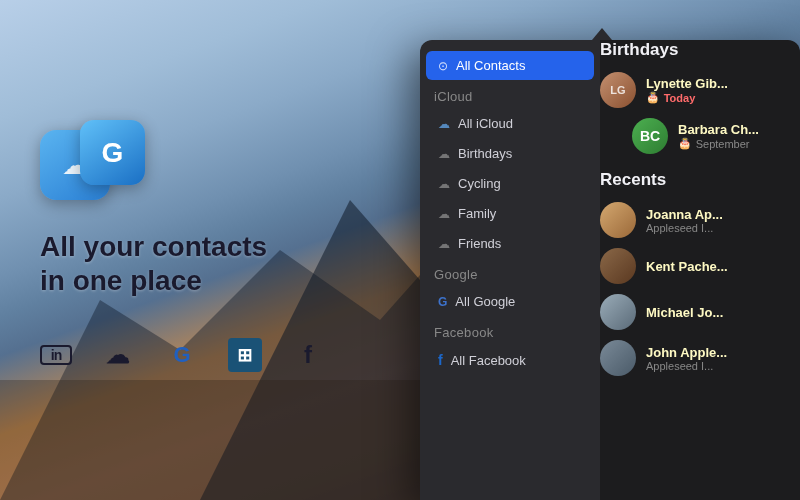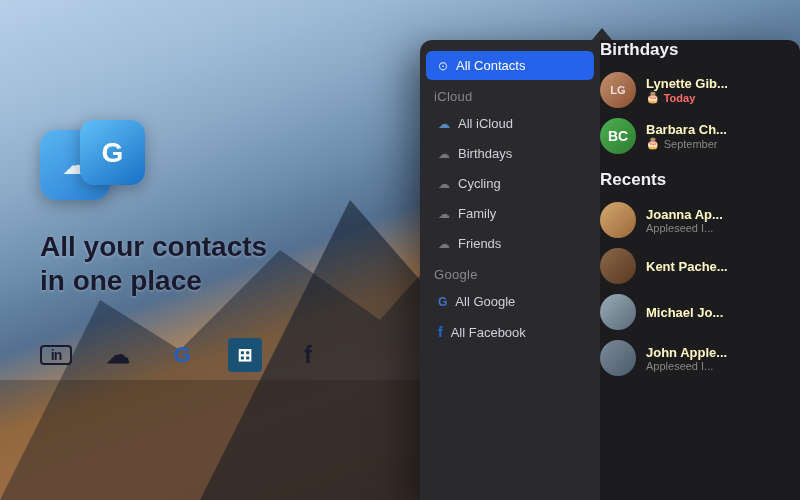--- a/index.html
+++ b/index.html
@@ -247,21 +247,21 @@
     .october-text {
       color: #888;
       font-size: 11px;
     }
 
     .recents-section {
       margin-top: 16px;
     }
 
     
-    .avatar-bc { background: linear-gradient(135deg, #4CAF50, #2E7D32); }
+    .avatar-bc { background: linear-gradient(135deg, #4CAF50, #2E7D32); margin-left: 32px; }
     .avatar-photo1 { background: #8B6F47; }
 
     
     .window-notch {
       position: absolute;
       top: 28px;
       right: 188px;
       width: 0;
       height: 0;
       border-left: 10px solid transparent;
@@ -349,20 +349,21 @@
       <span>Friends</span>
     </div>
 
     <div class="sidebar-section-label">Google</div>
 
     <div class="sidebar-item">
       <span class="sidebar-icon" style="color:#4285F4; font-weight:700;">G</span>
       <span>All Google</span>
     </div>
 
+    <div class="sidebar-section-label">Facebook</div>
 
     <div class="sidebar-item">
       <span class="sidebar-icon" style="color:#1877F2; font-weight:700; font-size:14px;">f</span>
       <span>All Facebook</span>
     </div>
   </div>
 
   <div class="main-panel">
 
     <div class="section-title">Birthdays</div>

